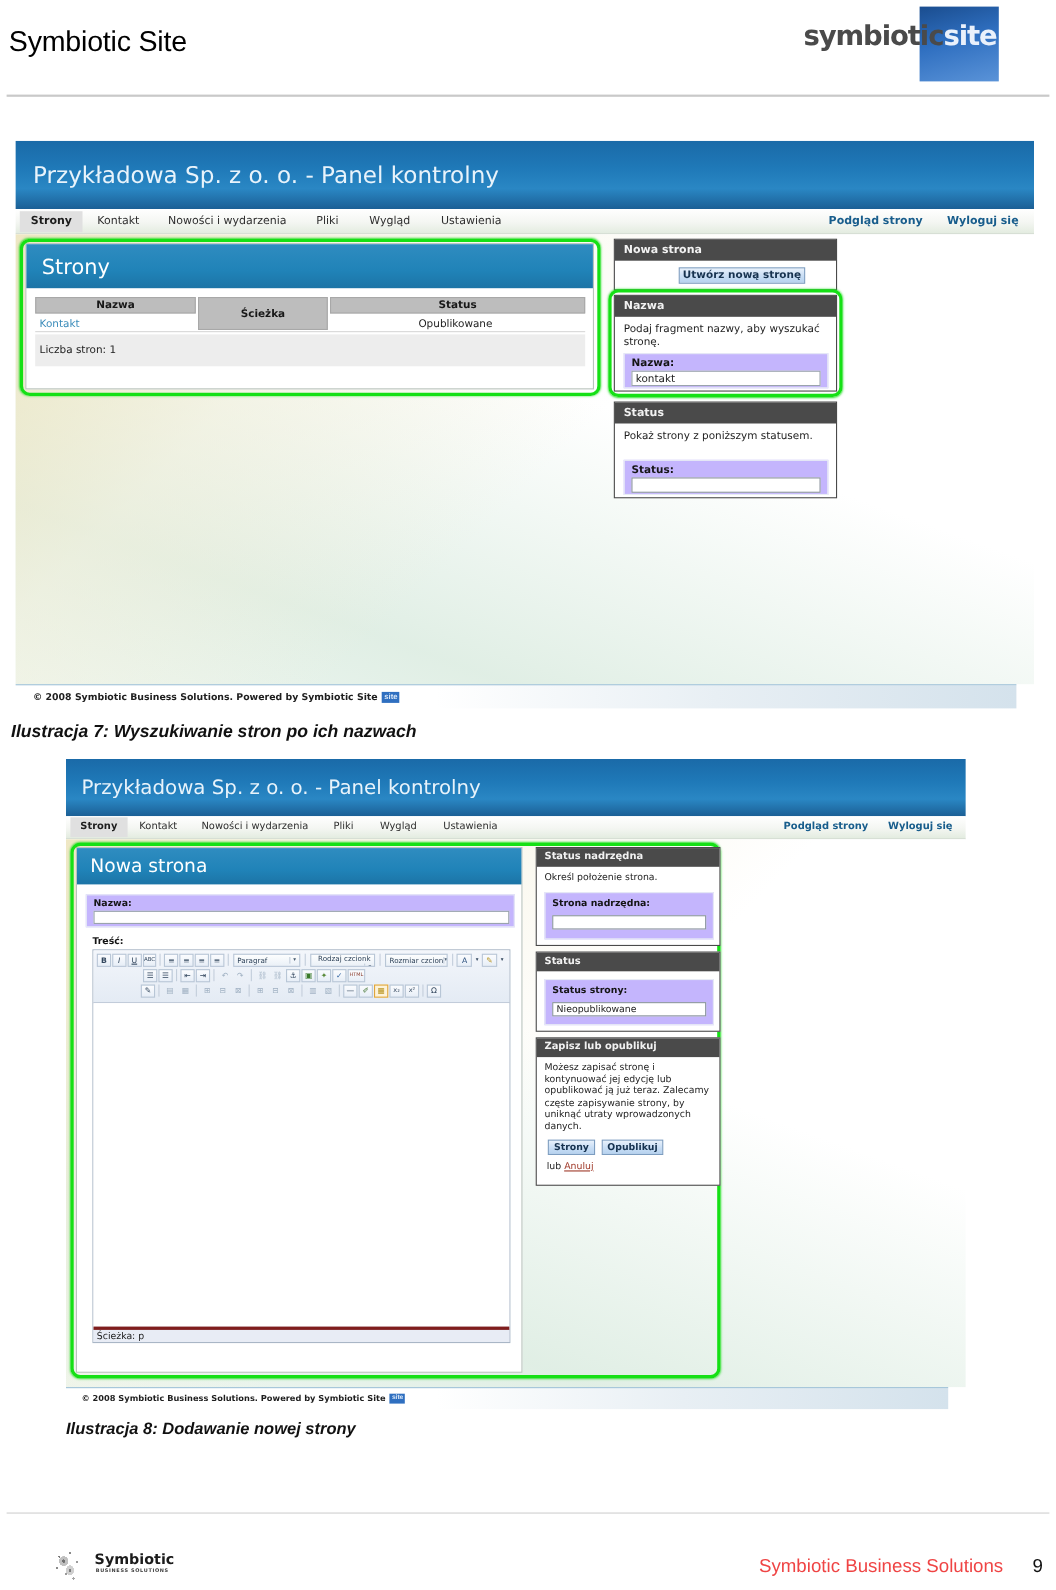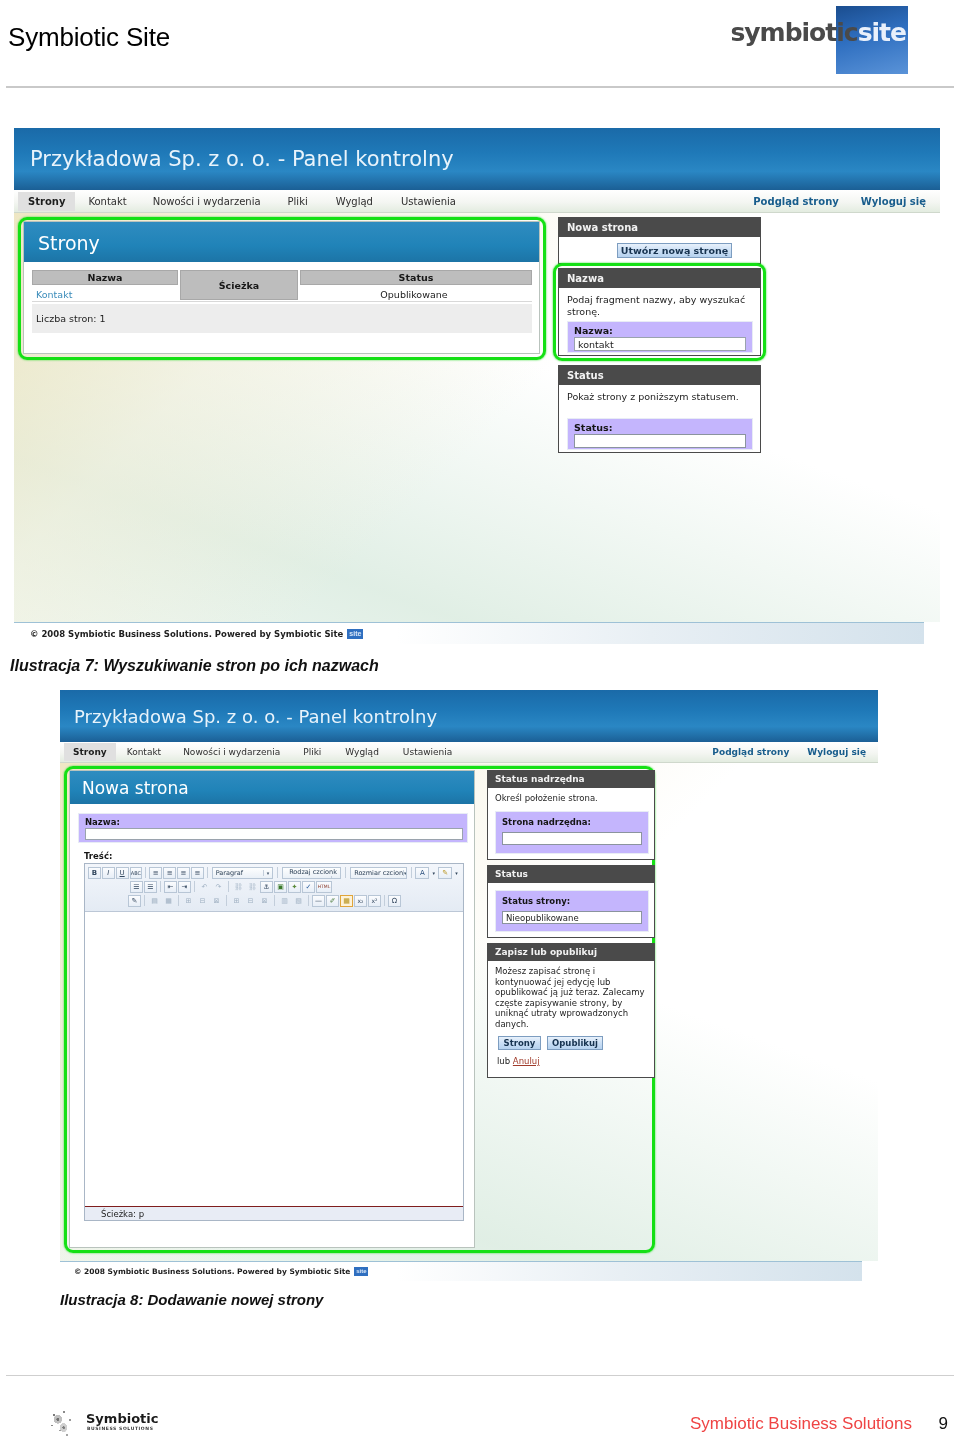--- a/index.html
+++ b/index.html
@@ -183,22 +183,22 @@
     font-size:6.5px; color:#2e4258; margin:0 1px;
     font-family:"DejaVu Sans", sans-serif; white-space:nowrap; overflow:hidden;
   }
   .tb-combo .car{
     margin-left:auto; width:9px; text-align:center; font-size:5px;
     border-left:1px solid #c3cedb; color:#45596e;
   }
   .ed-canvas{ position:absolute; left:0; right:0; background:#fff; }
   .ed-status{
     position:absolute; left:0; right:0; bottom:0;
-    background:#e8ecf5; border-top:1px solid #7f1d1d;
-    display:flex; align-items:center; padding-left:16px;
+    background:#e8ecf5; border-top:3px solid #7f1d1d;
+    display:flex; align-items:center; padding-left:3px;
     color:#222; font-family:"DejaVu Sans", sans-serif;
   }
 
   
   .caption{
     position:absolute; font-style:italic; font-weight:700;
     color:#111; font-family:"Liberation Sans", sans-serif;
   }
 
   

